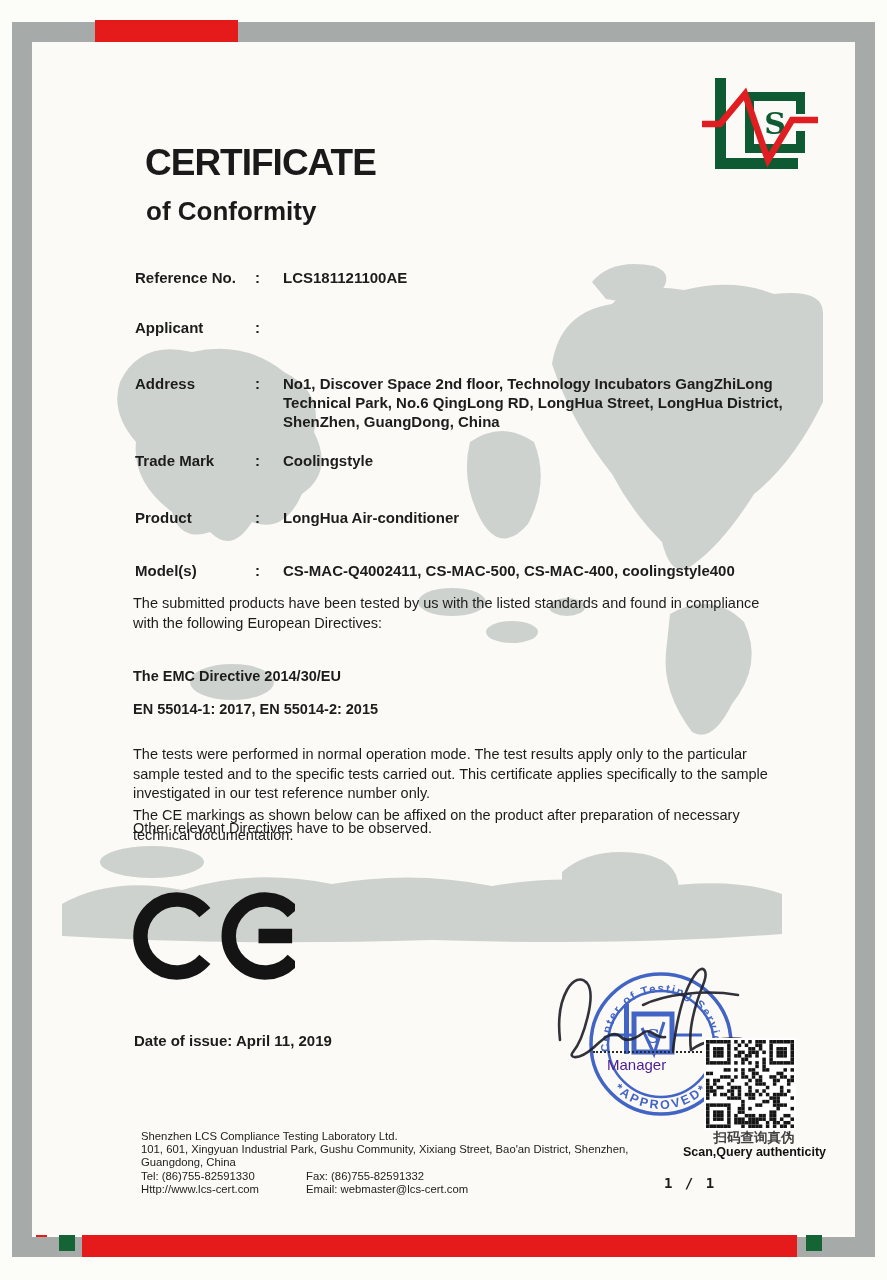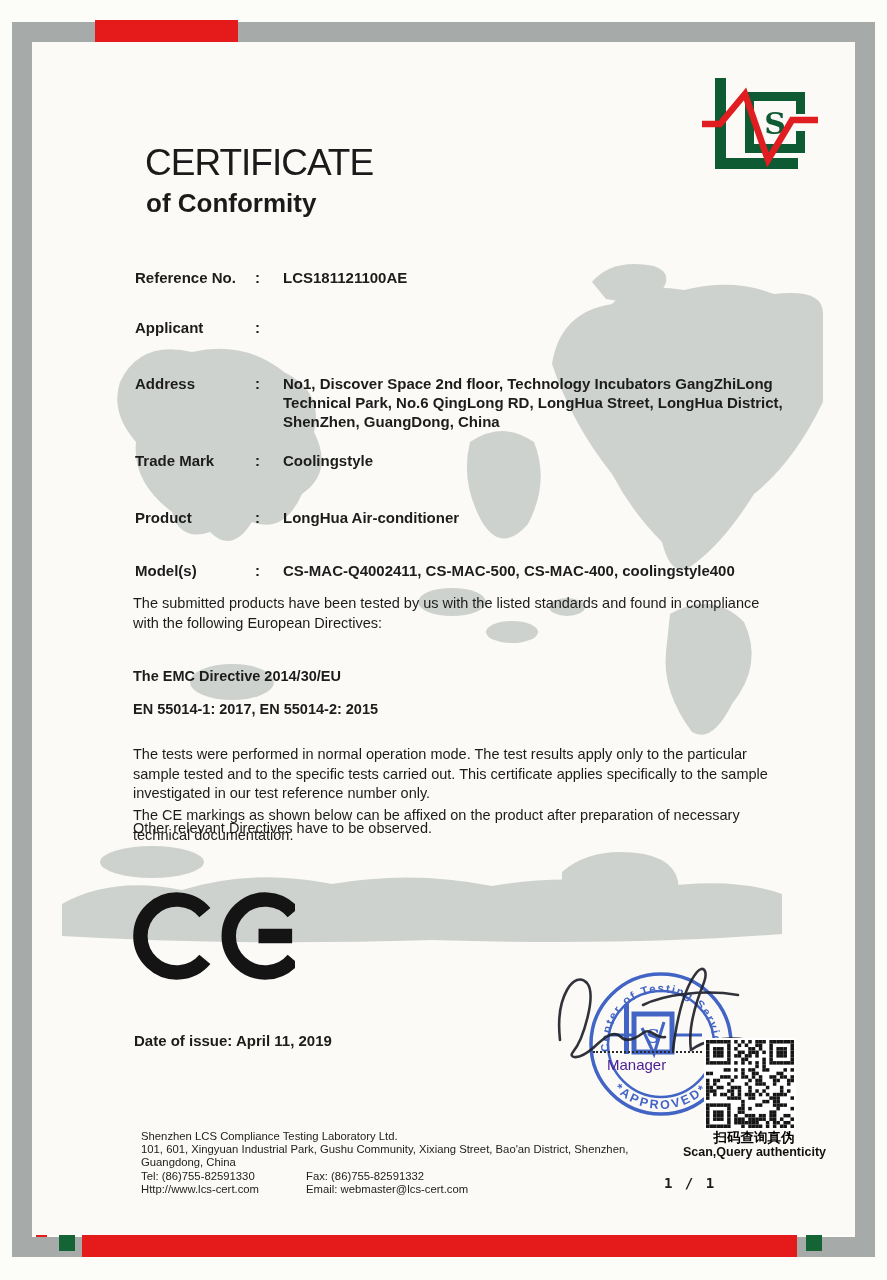--- a/index.html
+++ b/index.html
@@ -8,33 +8,33 @@
   
   .frame{position:absolute;left:12px;top:22px;width:823px;height:1195px;
          border:20px solid #a6aaa8;background:transparent;}
   .red-top{position:absolute;left:95px;top:20px;width:143px;height:24px;background:#e41a1b;}
   .red-bottom{position:absolute;left:82px;top:1233px;width:715px;height:24px;background:#e41a1b;}
   .sq{position:absolute;}
   
   .content{position:absolute;left:32px;top:42px;width:823px;height:1193px;background:#fbfaf6;overflow:hidden;}
   .map{position:absolute;left:0;top:0;z-index:0;pointer-events:none;}
   .abs{position:absolute;z-index:1;}
-  .title-main{font-size:37px;font-weight:normal;letter-spacing:-1px;color:#1a1a1a;}
+  .title-main{font-size:37px;font-weight:bold;letter-spacing:-1px;color:#1a1a1a;}
   .title-sub{font-size:26px;font-weight:bold;color:#1a1a1a;margin-top:2px;}
   .field-row{position:absolute;left:103px;display:flex;font-size:15px;font-weight:bold;line-height:19px;z-index:1;}
   .f-label{width:120px;flex:none;}
   .f-colon{width:28px;flex:none;text-align:left;}
   .f-value{max-width:515px;}
   .para{position:absolute;left:101px;width:652px;font-size:14.5px;line-height:19.5px;z-index:1;}
   .bold{font-weight:bold;}
   .sig-line{position:absolute;left:561px;top:1009px;width:152px;border-top:2.5px dotted #2a2a2a;z-index:3;}
   .manager{position:absolute;left:575px;top:1014px;font-size:15px;color:#4c1d95;z-index:3;}
   .qr-box{position:absolute;left:672px;top:996px;background:#fff;padding:2px;z-index:4;}
   .qr-cap-zh{position:absolute;left:662px;top:1087px;width:120px;text-align:center;
-             font-size:13.5px;font-weight:bold;z-index:4;color:#000000;}
+             font-size:13.5px;font-weight:bold;z-index:4;color:#404040;}
   .qr-cap-en{position:absolute;left:650px;top:1103px;width:145px;text-align:center;
              font-size:12.5px;font-weight:bold;z-index:4;color:#111;}
   .footer{position:absolute;left:109px;top:1088px;font-size:11.3px;line-height:13.2px;color:#222;z-index:1;}
   .foot-cols{display:flex;}
   .foot-cols .c1{width:165px;}
   .page-num{position:absolute;left:632px;top:1133px;font-family:"DejaVu Sans Mono",monospace;
             font-weight:bold;font-size:14px;letter-spacing:2px;z-index:1;}
   svg{display:block;}
 </style>
 </head>
@@ -88,21 +88,21 @@
     <svg class="abs" style="left:668px;top:34px;" width="120" height="95" viewBox="0 0 120 95">
       <rect x="15" y="2" width="11" height="90" fill="#0d5a33"></rect>
       <rect x="15" y="82" width="83" height="11" fill="#0d5a33"></rect>
       <rect x="49.5" y="20.5" width="51" height="52" fill="none" stroke="#0d5a33" stroke-width="9"></rect>
       <rect x="94" y="38" width="13" height="17" fill="#fbfaf6"></rect>
       <text x="75" y="58" text-anchor="middle" font-family="DejaVu Serif, serif" font-weight="bold" font-size="30" fill="#0d5a33">S</text>
       <polyline points="2,48 20,48 45,18 68,84 92,44 118,44" fill="none" stroke="#e01d20" stroke-width="6.5"></polyline>
     </svg>
 
     <div class="abs" style="left:113px;top:100px;"><span class="title-main">CERTIFICATE</span></div>
-    <div class="abs title-sub" style="left:114px;top:144px;">of Conformity</div>
+    <div class="abs title-sub" style="left:114px;top:152px;">of Conformity</div>
 
     <div class="field-row" style="top:226px;">
       <span class="f-label">Reference No.</span>
       <span class="f-colon">:</span>
       <span class="f-value">LCS181121100AE</span>
     </div>
     <div class="field-row" style="top:276px;">
       <span class="f-label">Applicant</span>
       <span class="f-colon">:</span>
     </div>

